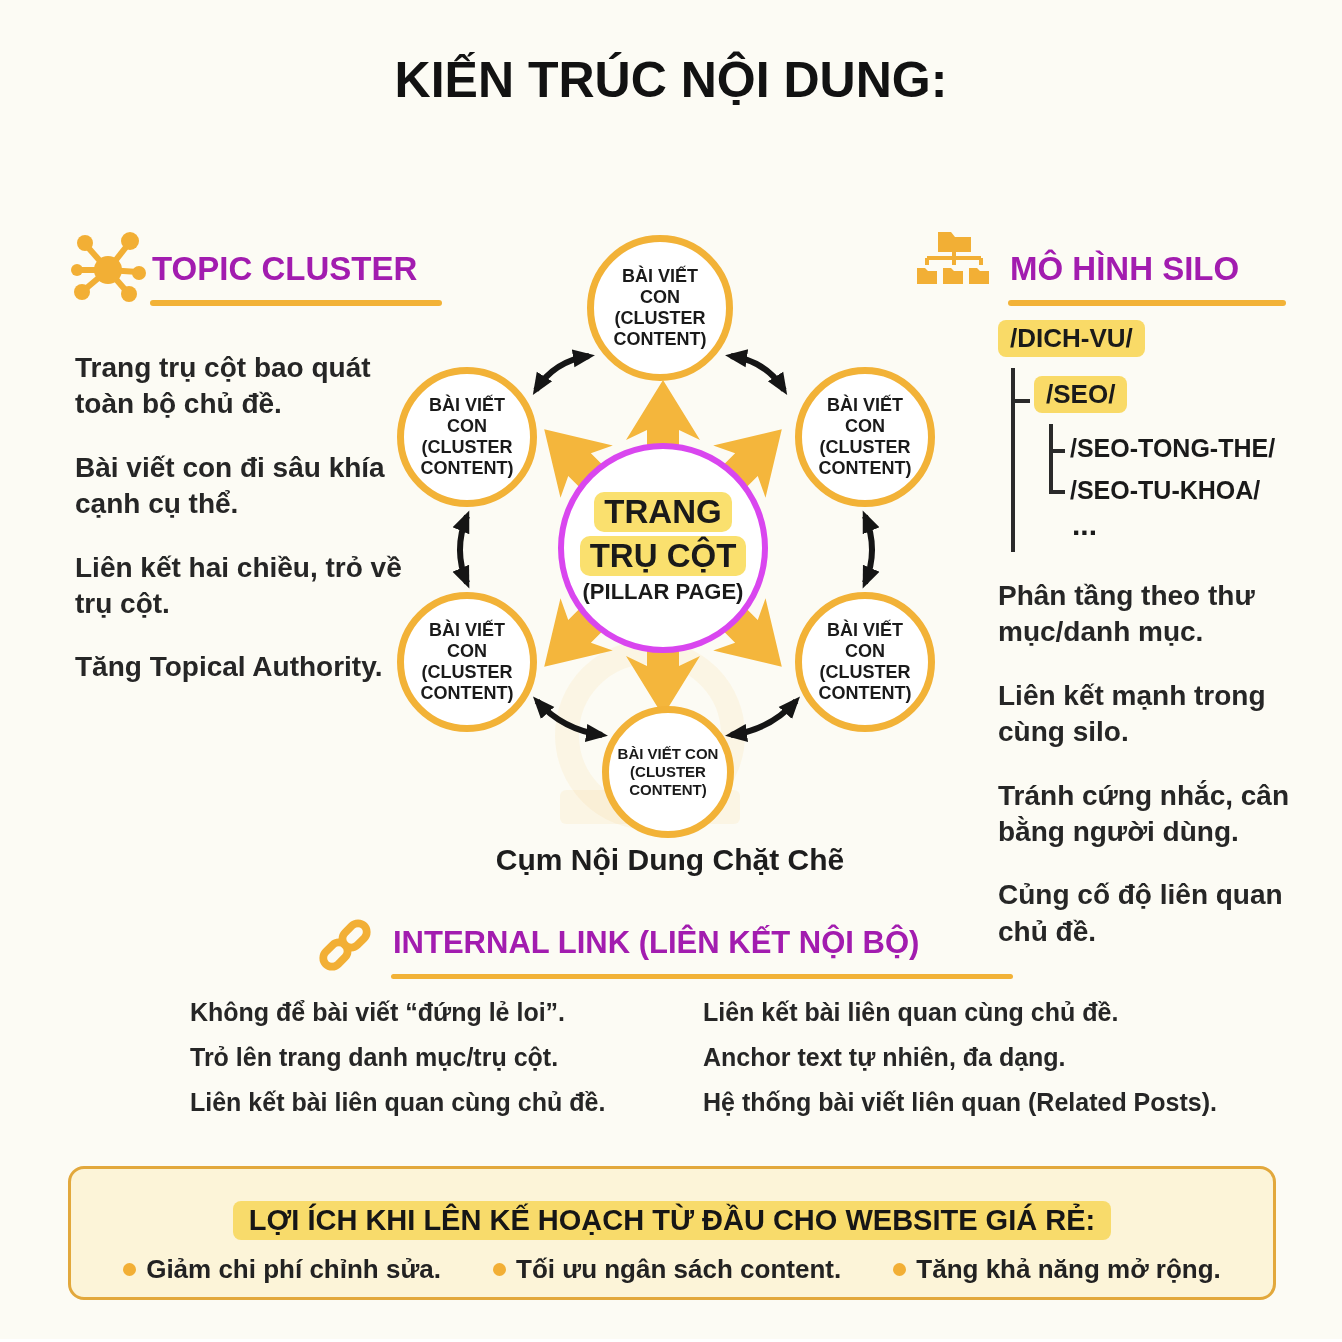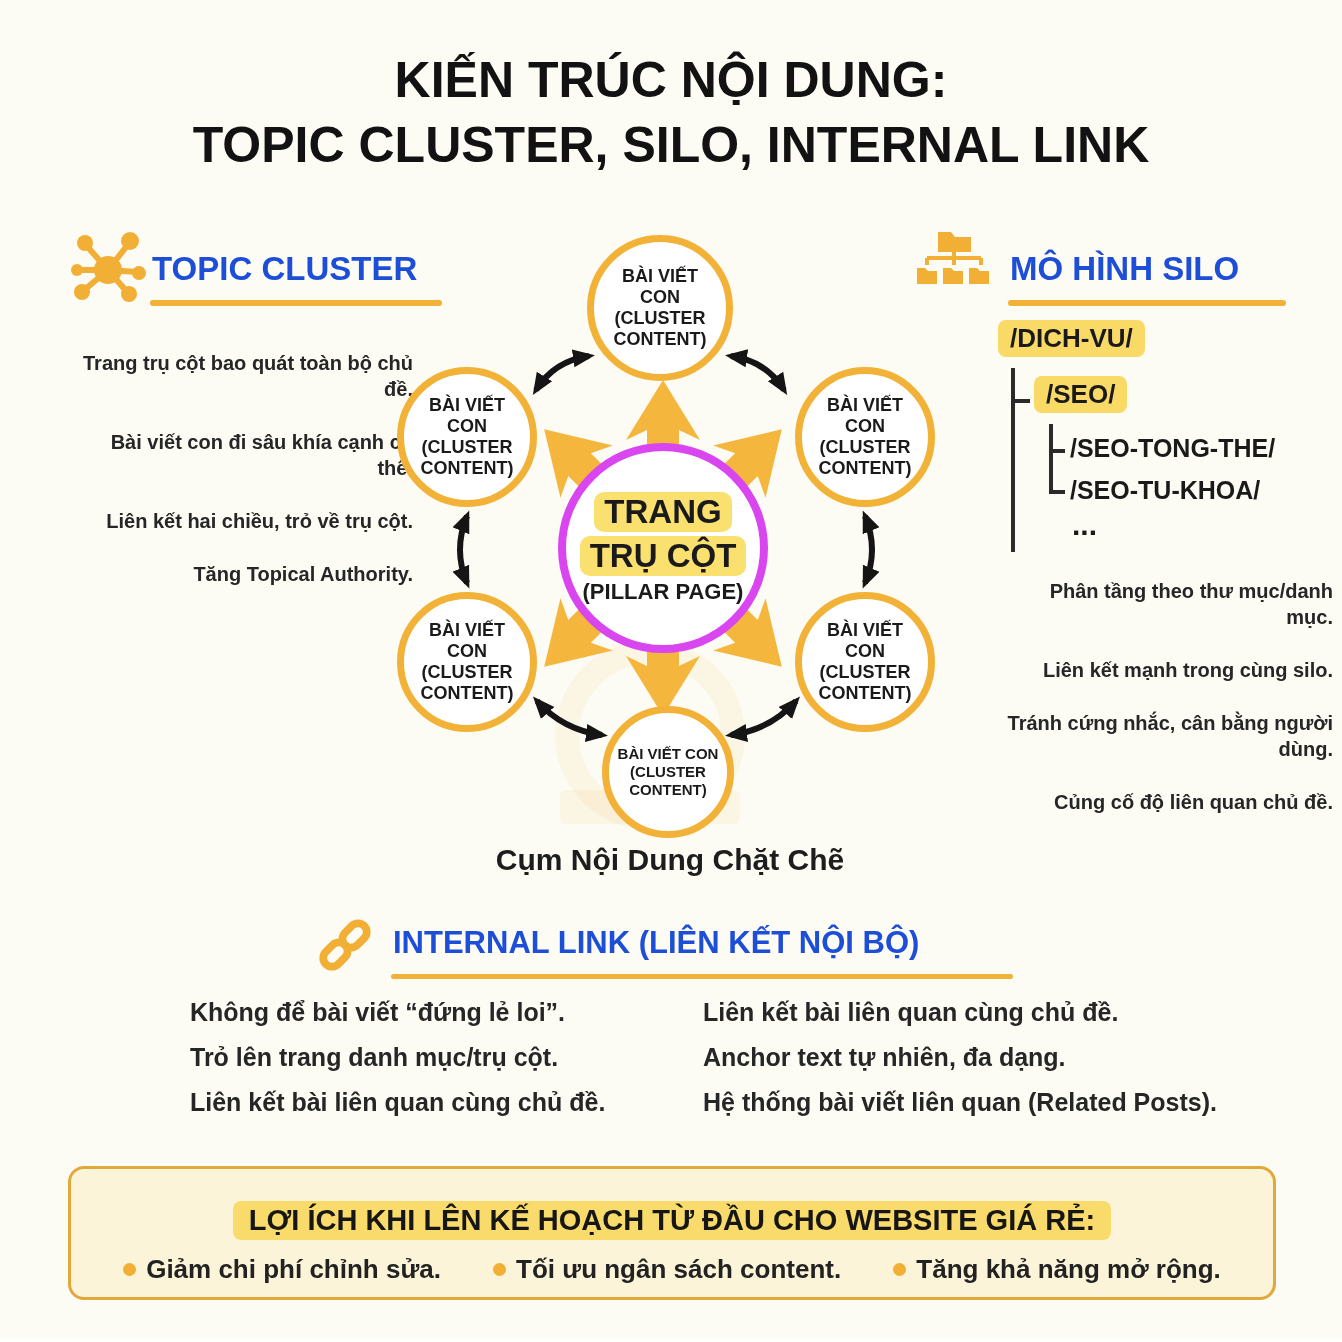--- a/index.html
+++ b/index.html
@@ -5,31 +5,31 @@
   html,body{margin:0;padding:0;}
   .page{
     position:relative;width:1342px;height:1339px;overflow:hidden;
     background:#FCFBF4;color:#1a1a1a;
     font-family:Liberation Sans, sans-serif;
   }
   
   .main-title{position:absolute;top:48px;left:0;width:100%;text-align:center;font-weight:800;line-height:1.3;}
   .main-title .t1,.main-title .t2{font-size:50px;letter-spacing:0px;color:#121212;}
   
-  .sec-head{position:absolute;font-weight:800;font-size:33px;color:#1d4ed8;white-space:nowrap;text-align:center;}
+  .sec-head{position:absolute;font-weight:800;font-size:33px;color:#a21caf;white-space:nowrap;text-align:center;}
   .underline{position:absolute;height:6px;background:#F2B237;border-radius:3px;}
   
-  .body-col{position:absolute;font-weight:700;font-size:20px;line-height:1.3;color:#262626;text-align:right;}
+  .body-col{position:absolute;font-weight:700;font-size:28px;line-height:1.3;color:#262626;}
   .body-col p{margin:0 0 27px 0;}
   
   .circle{position:absolute;box-sizing:border-box;border-radius:50%;background:#ffffff;
           display:flex;flex-direction:column;align-items:center;justify-content:center;
           text-align:center;z-index:2;}
   .sat{border:7px solid #F2B237;width:140px;height:140px;font-size:18px;font-weight:800;line-height:1.18;}
-  .hub{border:8px solid #d946ef;width:210px;height:210px;z-index:2;text-align:right;}
+  .hub{border:6px solid #d946ef;width:210px;height:210px;z-index:2;text-align:right;}
   .hub-line{background:#FAE06E;border-radius:10px;padding:1px 10px;font-size:33px;font-weight:800;white-space:nowrap;}
   .hub-sub{font-size:22px;font-weight:800;white-space:nowrap;margin-top:3px;}
   .sat-line{white-space:nowrap;}
   .caption{position:absolute;left:395px;top:843px;width:550px;text-align:center;
            font-size:30px;font-weight:700;color:#1d1d1d;z-index:2;}
   
   .tree-label{position:absolute;font-weight:800;white-space:nowrap;z-index:2;}
   .hl{background:#F9DA67;border-radius:8px;padding:3px 12px;}
   .tree-line{position:absolute;background:#2a2a2a;z-index:1;}
   
@@ -53,21 +53,20 @@
 </head>
 <body>
 
 <div class="page">
 
   <div class="watermark" style="left:555px;top:640px;width:190px;height:190px;border:24px solid rgba(240,176,53,0.08);border-radius:50%;box-sizing:border-box;"></div>
   <div class="watermark" style="left:560px;top:790px;width:180px;height:34px;background:rgba(240,176,53,0.08);border-radius:6px;"></div>
 
   <div class="main-title">
     <div class="t1">KIẾN TRÚC NỘI DUNG:</div>
-    <div class="t2">TOPIC CLUSTER, SILO, INTERNAL LINK</div>
   </div>
 
   <div class="icon-box" style="left:70px;top:230px;">
     <svg width="76" height="76" viewBox="0 0 76 76">
       <g stroke="#F2AF35" stroke-width="6">
         <line x1="38" y1="40" x2="15" y2="14"></line>
         <line x1="38" y1="40" x2="60" y2="12"></line>
         <line x1="38" y1="40" x2="68" y2="42"></line>
         <line x1="38" y1="40" x2="58" y2="63"></line>
         <line x1="38" y1="40" x2="13" y2="61"></line>

